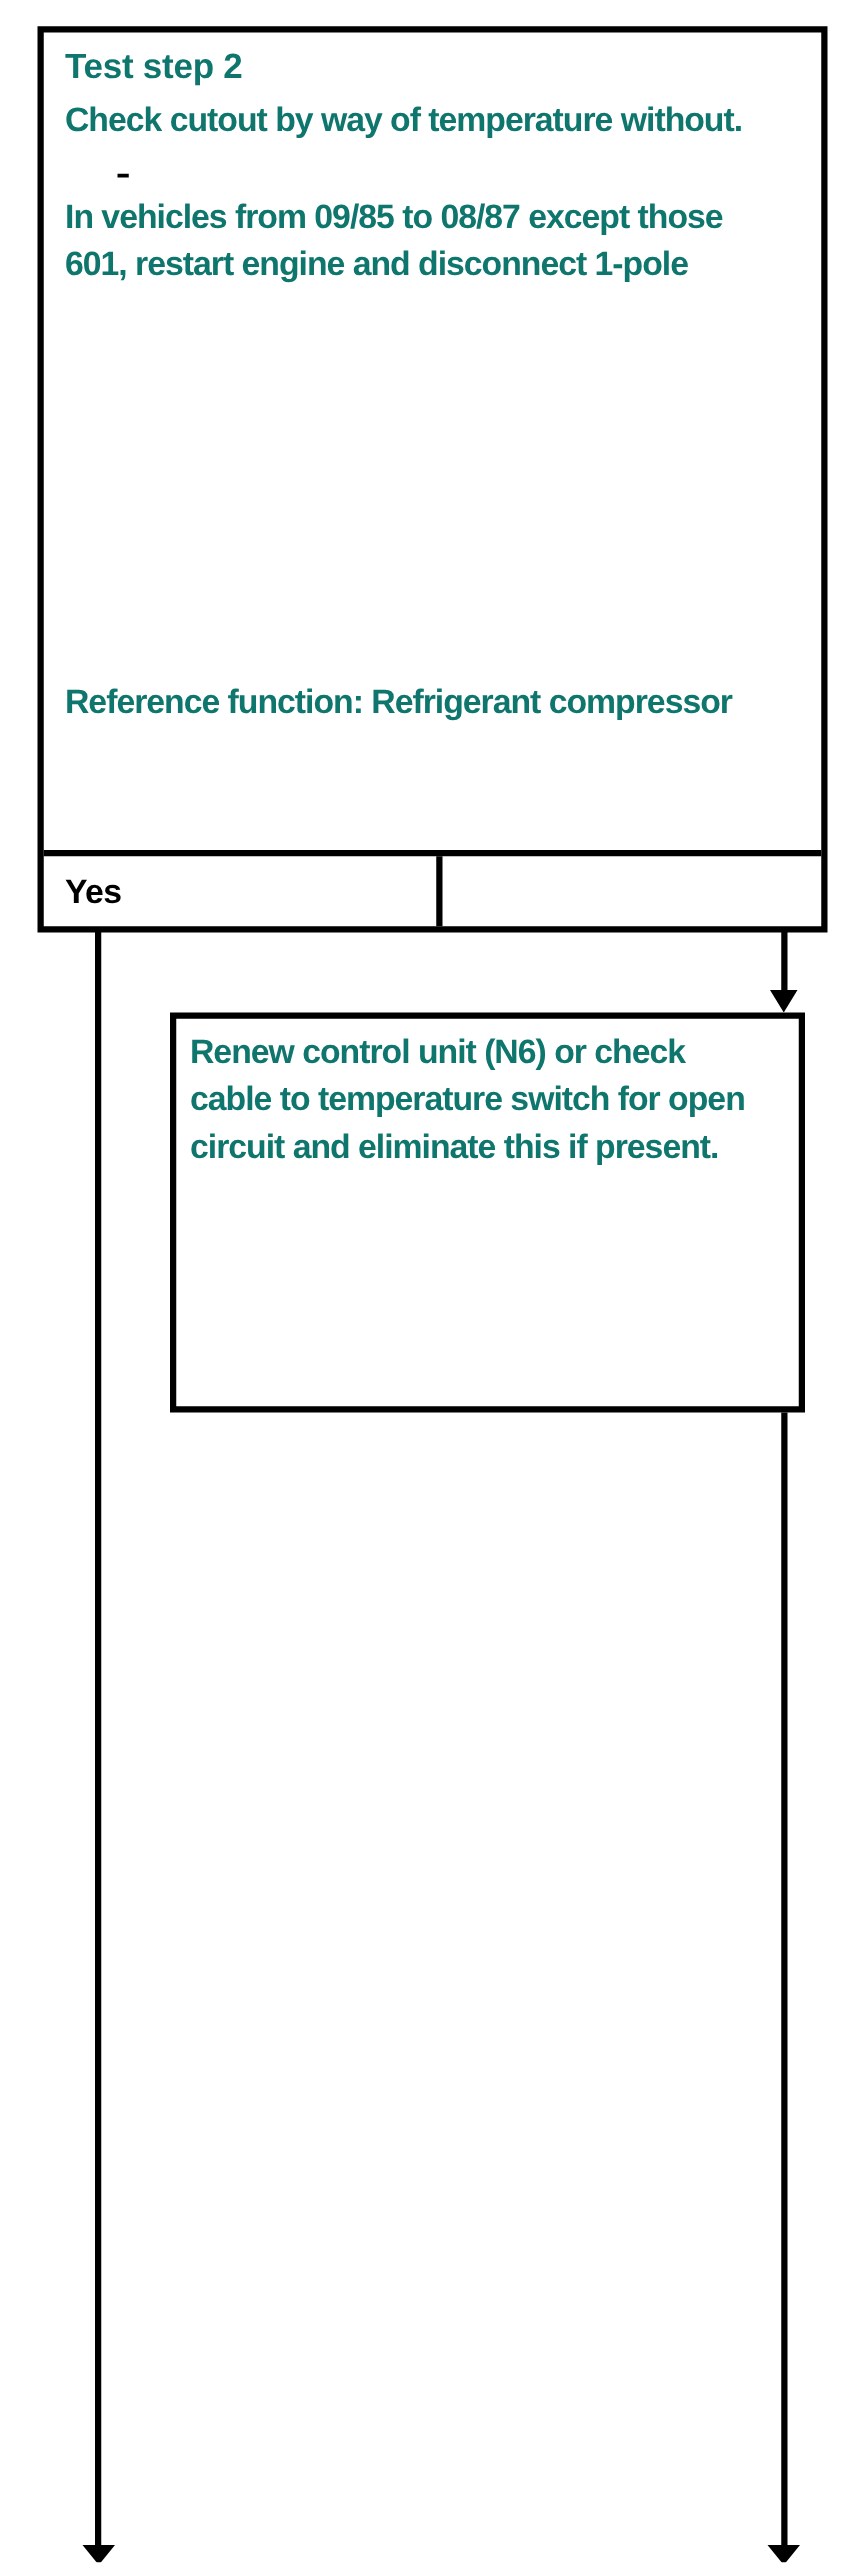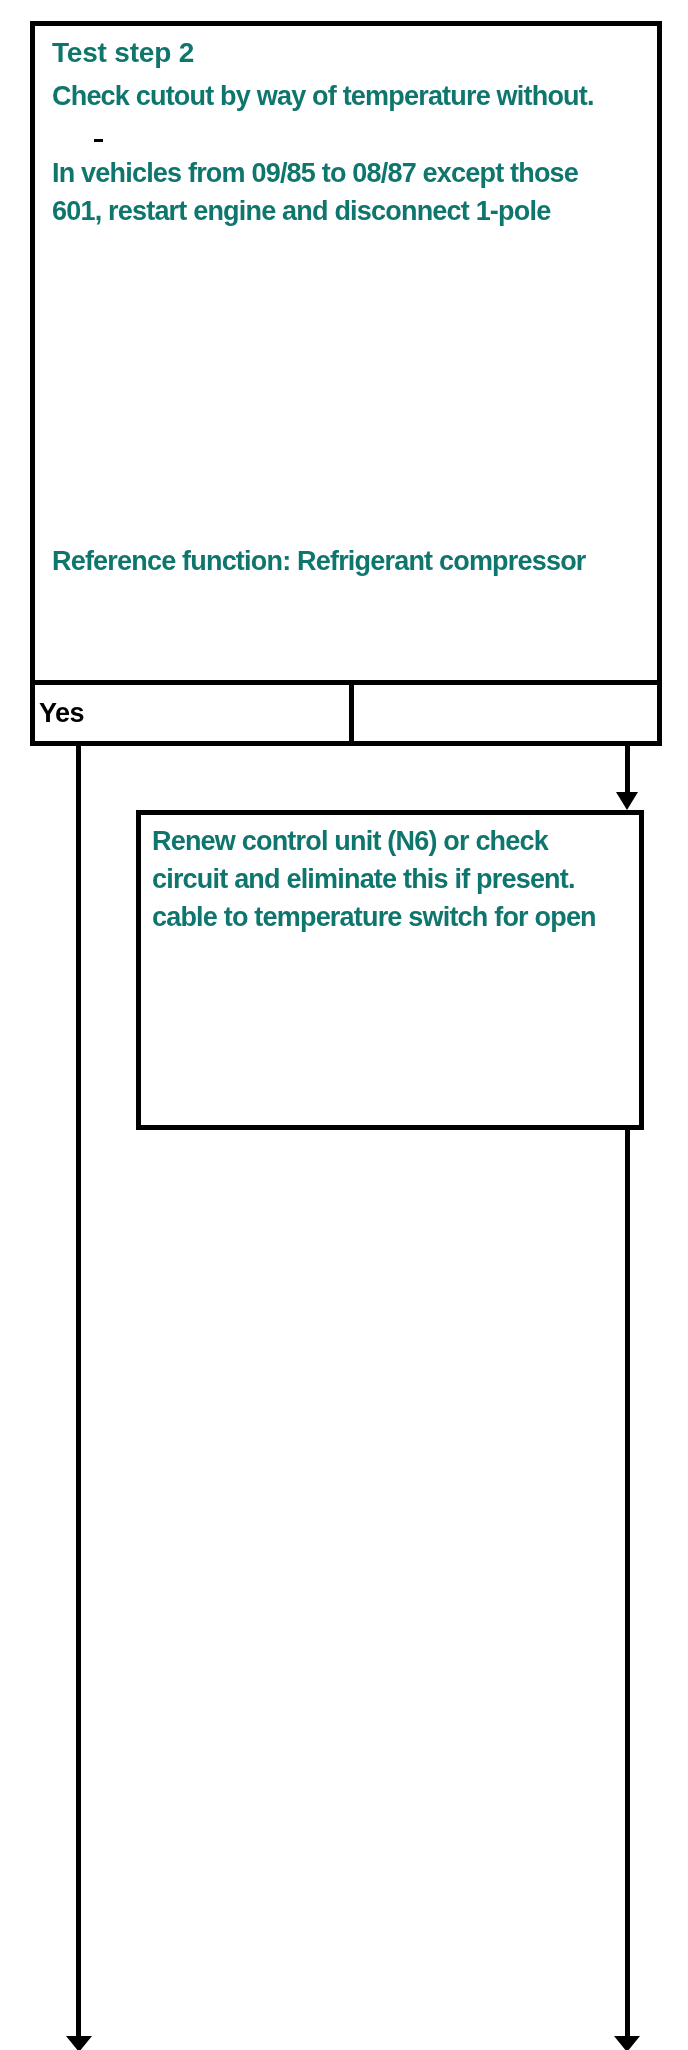--- a/index.html
+++ b/index.html
@@ -42,21 +42,21 @@
   
   #answer-row{
     position:absolute;left:0;right:0;bottom:0;height:56px;
     border-top:5px solid #000;
     display:flex;
   }
   .answer-cell{
     display:flex;align-items:center;
     font-weight:bold;font-size:27px;letter-spacing:-0.5px;
   }
-  #yes-cell{width:319px;border-right:5px solid #000;padding-left:4px;box-sizing:border-box;text-align:right;}
+  #yes-cell{width:319px;border-right:5px solid #000;padding-left:17px;box-sizing:border-box;text-align:right;}
   #no-cell{flex:1;padding-left:9px;}
 
   
   .vline{position:absolute;width:5px;background:#000;}
   #yes-line{left:76px;top:744px;height:1292px;}
   #no-line-upper{left:625px;top:744px;height:48px;}
   #no-line-lower{left:625px;top:1130px;height:906px;}
 
   
   .arrowhead{
@@ -99,22 +99,22 @@
       </div>
     </div>
   </div>
 
   <div id="no-line-upper" class="vline"></div>
   <div id="no-arrowhead-mid" class="arrowhead"></div>
 
   <div id="action-box" class="box">
     <div id="action-lines" class="txt">
       <div>Renew control unit (N6) or check</div>
+      <div>cable to temperature switch for open</div>
       <div>circuit and eliminate this if present.</div>
-      <div>cable to temperature switch for open</div>
     </div>
   </div>
 
   <div id="yes-line" class="vline"></div>
   <div id="yes-arrowhead-bottom" class="arrowhead"></div>
 
   <div id="no-line-lower" class="vline"></div>
   <div id="no-arrowhead-bottom" class="arrowhead"></div>
 
 </div>

